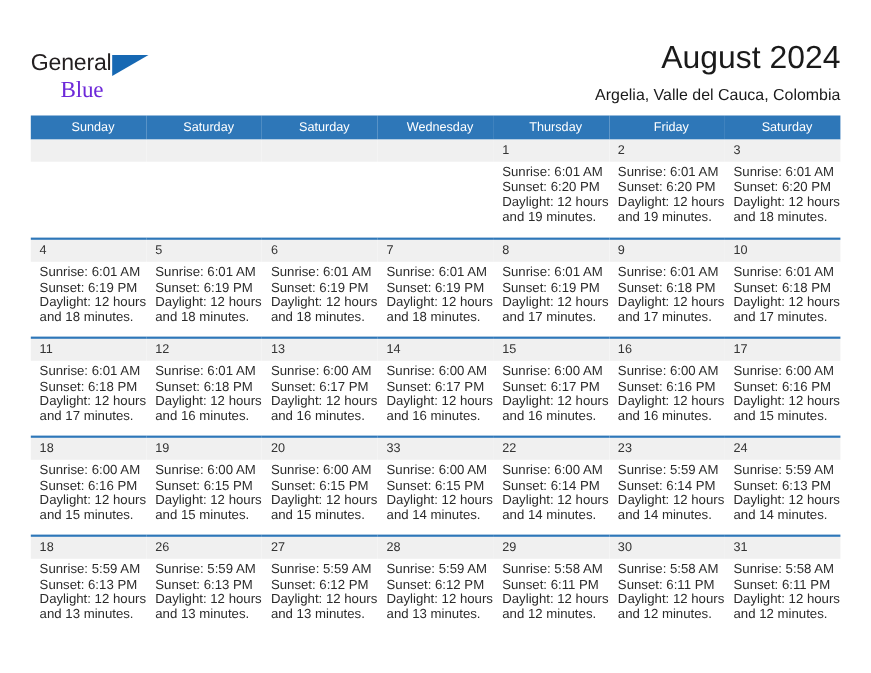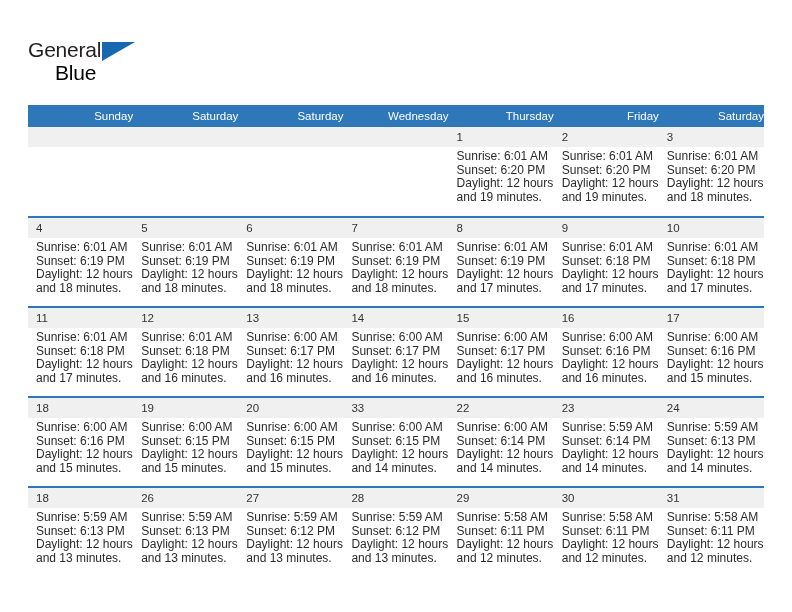--- a/index.html
+++ b/index.html
@@ -19,43 +19,44 @@
   }
 
   
   .top-bar {
     position: absolute;
     left: 28px;
     top: 26px;
     width: 736px;
     height: 72px;
     display: flex;
-    align-items: center;
+    align-items: flex-end;
     justify-content: space-between;
   }
   .logo {
     position: relative;
     width: 115px;
     height: 56px;
     padding-top: 4px;
   }
   .logo-general {
     font-size: 21px;
     color: #231f20;
     letter-spacing: -0.2px;
     line-height: 24px;
     display: block;
   }
   .logo-blue {
     font-size: 21px;
-    color: #000000;
+    color: #6d28d9;
     letter-spacing: -0.2px;
     line-height: 22px;
     display: block;
     margin-left: 27px;
+    font-family: Liberation Serif, serif;
   }
   .logo-flag {
     position: absolute;
     left: 74px;
     top: 8px;
     width: 0;
     height: 0;
     border-top: 19px solid #1668b3;
     border-right: 33px solid transparent;
   }
@@ -83,21 +84,21 @@
     top: 105px;
     width: 736px;
     border-collapse: collapse;
     table-layout: fixed;
   }
   .calendar th {
     background: #2e77b8;
     color: #ffffff;
     font-size: 11.5px;
     font-weight: normal;
-    text-align: right;
+    text-align: center;
     padding: 5px 0 5px 8px;
     height: 21px;
     border: none;
   }
   .calendar td {
     vertical-align: top;
     padding: 0;
     height: 90px;
     border-top: 2px solid #2e77b8;
     background: #ffffff;
@@ -131,20 +132,24 @@
 <div class="page">
 
   <div class="top-bar">
 
     <div class="logo">
       <span class="logo-general">General</span>
       <span class="logo-flag"></span>
       <span class="logo-blue">Blue</span>
     </div>
 
+    <div class="title-block">
+      <div class="cal-title">August 2024</div>
+      <div class="cal-subtitle">Argelia, Valle del Cauca, Colombia</div>
+    </div>
 
   </div>
 
   <table class="calendar">
     <thead>
       <tr>
         <th>Sunday</th>
         <th>Saturday</th>
         <th>Saturday</th>
         <th>Wednesday</th>

